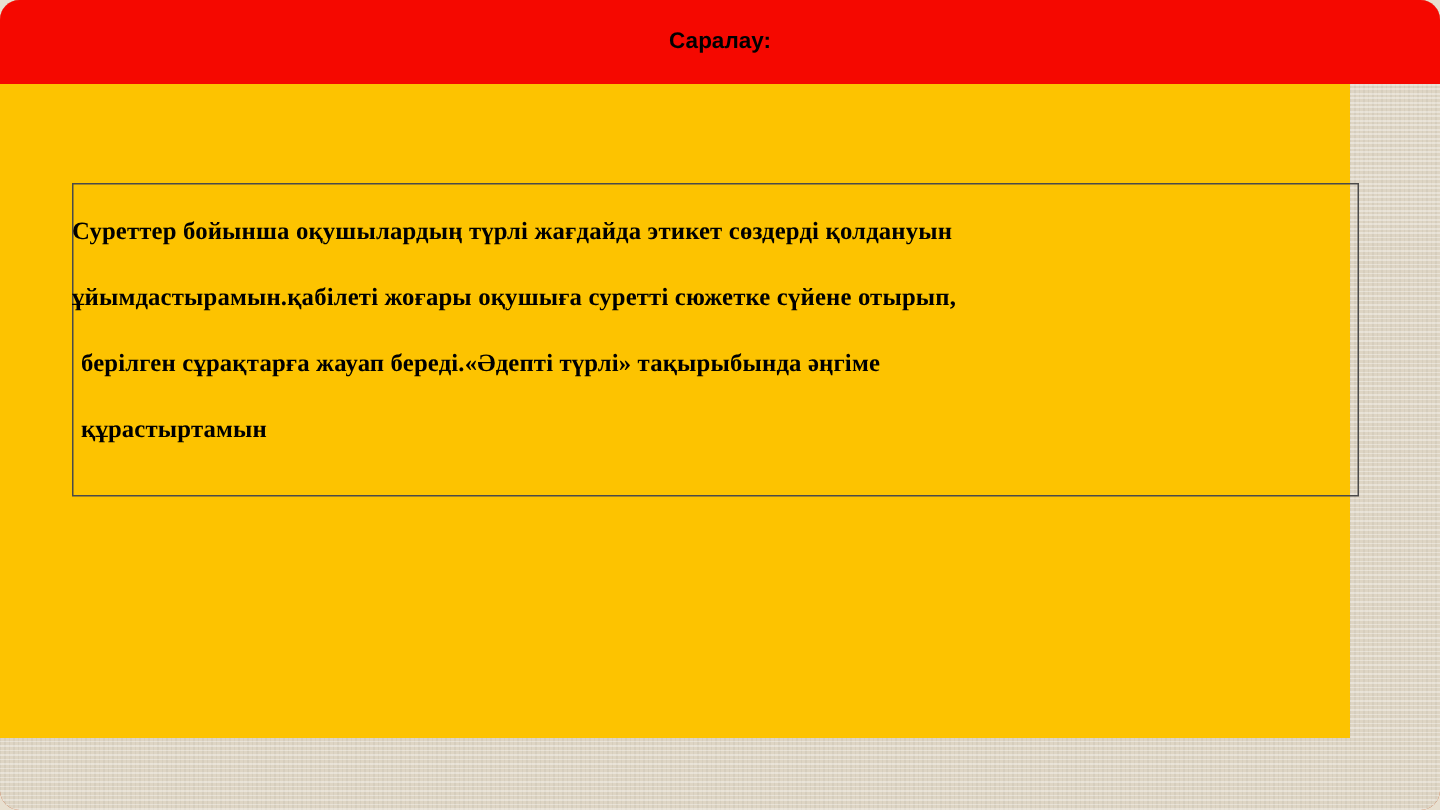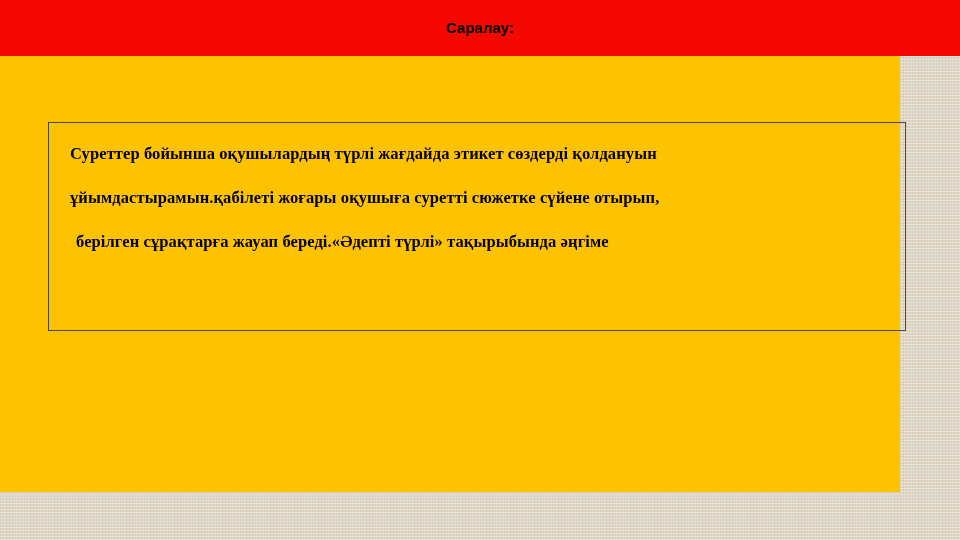--- a/index.html
+++ b/index.html
@@ -12,20 +12,21 @@
     overflow: hidden;
     background: #e8e0d0;
     font-family: "Liberation Serif", serif;
   }
   .slide {
     position: relative;
     width: 960px;
     height: 540px;
     background: #c2410c;
     overflow: hidden;
+    border-radius: 13px;
   }
   
   .slide::after {
     content: "";
     position: absolute;
     left: 0; right: 0; bottom: 0;
     height: 540px;
     background:
       repeating-linear-gradient(0deg, rgba(255,255,255,0.35) 0px, rgba(255,255,255,0.35) 1px, rgba(0,0,0,0.0) 1px, rgba(0,0,0,0.0) 3px),
       repeating-linear-gradient(90deg, rgba(0,0,0,0.04) 0px, rgba(0,0,0,0.04) 1px, rgba(255,255,255,0.0) 1px, rgba(255,255,255,0.0) 3px),
@@ -72,21 +73,21 @@
     width: 858px;
     height: 209px;
     border: 1px solid #4a4a4a;
     background: transparent;
     box-sizing: border-box;
     z-index: 5;
   }
   .body-text {
     position: absolute;
     top: 132px;
-    left: 70px;
+    left: 48px;
     width: 860px;
     z-index: 6;
     color: #000000;
     font-family: "Liberation Serif", serif;
     font-size: 16.5px;
     font-weight: bold;
     line-height: 44px;
     letter-spacing: 0.1px;
   }
   .body-text p {
@@ -104,15 +105,16 @@
   <div class="header-title">Саралау:</div>
 
   <div class="content-panel"></div>
 
   <div class="body-box"></div>
 
   <div class="body-text">
     <p class="line-0">Суреттер бойынша оқушылардың түрлі жағдайда этикет сөздерді қолдануын</p>
     <p class="line-1">ұйымдастырамын.қабілеті жоғары оқушыға  суретті сюжетке сүйене отырып,</p>
     <p class="line-2">берілген сұрақтарға жауап береді.«Әдепті түрлі» тақырыбында әңгіме</p>
+    <p class="line-3">құрастыртамын</p>
   </div>
 
 </div>
 
 </body></html>

